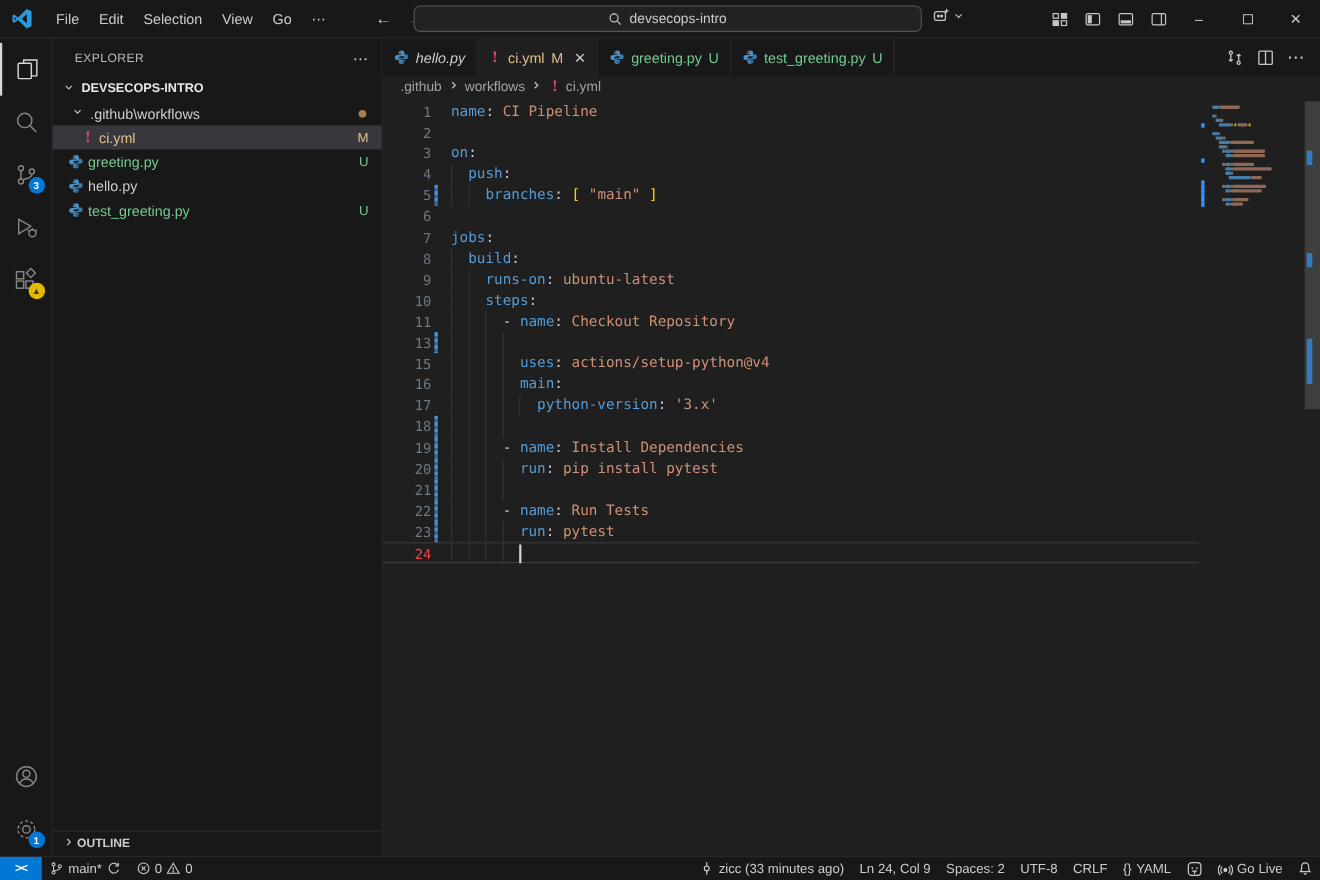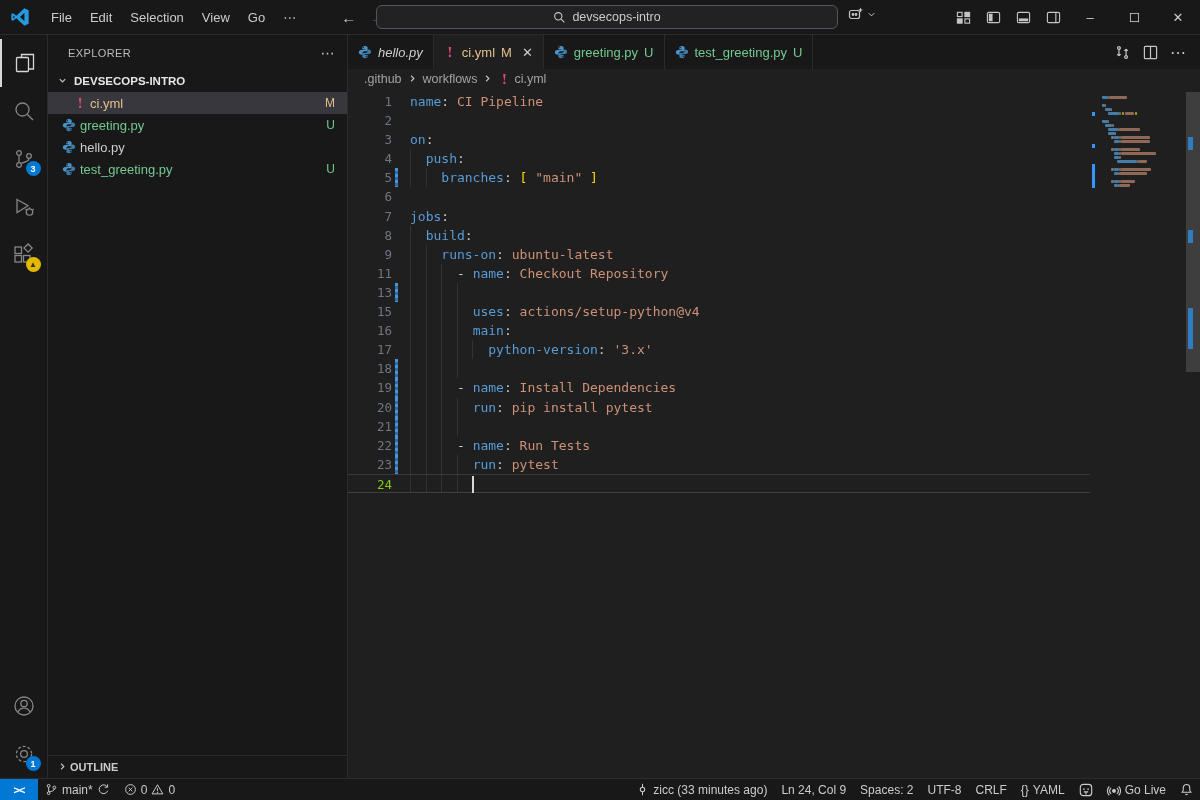--- a/index.html
+++ b/index.html
@@ -72,21 +72,21 @@
                  padding-left:16px; font-size:12.5px; color:#a3a3a3; flex:0 0 20px; }
   .breadcrumbs .sep { color:#7a7a7a; font-size:11px; padding:0 1px; }
 
   
   .codearea { flex:1; position:relative; background:#1f1f1f; overflow:hidden;
               font-family:"DejaVu Sans Mono", monospace; font-size:13px; }
   .lines { position:absolute; left:0; top:3px; right:14px; }
   .line { height:19.1px; line-height:19.1px; position:relative; padding-left:62px; white-space:pre; }
   .line .ln { position:absolute; left:0; top:0; width:44px; text-align:right; color:#6e7681;
               font-size:12.5px; }
-  .line.current .ln { color:#84cc16; }
+  .line.current .ln { color:#ef4444; }
   .line .modbar { position:absolute; left:47px; top:0; bottom:0; width:3px;
                   background:repeating-linear-gradient(180deg,#4894d8 0 3px,#2f6da8 3px 6px); }
   .line .guide { position:absolute; top:0; bottom:0; width:1px; background:#333333; }
   .line.current { width:742px; border-top:1px solid #393939; border-bottom:1px solid #3f3f3f; }
   .cursor { position:absolute; top:1px; width:1.5px; height:17px; background:#d7d7d7; }
   .tk-k { color:#569cd6; } .tk-s { color:#ce9178; } .tk-p { color:#cccccc; }
   .tk-b { color:#ffd700; } .tk-w { color:#cccccc; }
 
   
   .minimap { position:absolute; top:7px; right:14px; width:92px; height:660px; }
@@ -266,20 +266,27 @@
       </div>
       <div class="tree-row proj-row" style="padding-left:6px;">
         <span class="chev">
           <svg viewBox="0 0 16 16" width="11" height="11" fill="none" stroke="#c5c5c5" stroke-width="1.6">
               <path d="M4 6l4 4 4-4"></path>
             </svg>
         </span>
         <span class="label">DEVSECOPS-INTRO</span>
       </div>
       <div id="tree">
+          <div class="tree-row" style="padding-left: 14px;">
+            <span class="chev"><svg viewBox="0 0 16 16" width="11" height="11" fill="none" stroke="#c5c5c5" stroke-width="1.6">
+                <path d="M4 6l4 4 4-4"></path>
+              </svg></span>
+            <span class="label c-plain">.github\workflows</span>
+            <span class="dot-badge"></span>
+          </div>
           <div class="tree-row selected" style="padding-left: 26px;">
             <span style="color: rgb(224, 72, 122); font-weight: bold; font-size: 13px; width: 12px; text-align: center; font-family: &quot;DejaVu Serif&quot;, serif;">!</span>
             <span class="label c-mod">ci.yml</span>
             <span class="badge-letter c-mod">M</span>
           </div>
           <div class="tree-row" style="padding-left: 14px;">
             <span class="icon">
               <svg viewBox="0 0 16 16" width="14" height="14">
                 <path d="M8 1C6 1 5 1.8 5 3v2h3.2v.8H3.6C2.1 5.8 1 6.9 1 8.4S2.1 11 3.6 11H5V9.4C5 8 6.1 7 7.5 7H11V3c0-1.2-1-2-3-2z" fill="#4a93c9"></path>
                 <path d="M8 15c2 0 3-.8 3-2v-2H7.8v-.8h4.6c1.5 0 2.6-1.1 2.6-2.6S13.9 5 12.4 5H11v1.6C11 8 9.9 9 8.5 9H5v4c0 1.2 1 2 3 2z" fill="#3c7ba8"></path>
@@ -402,20 +409,21 @@
         <div class="lines" id="lines">
             <div class="line"><div class="ln">1</div><span><span class="tk-k">name</span><span class="tk-p">:</span><span class="tk-s"> CI Pipeline</span></span></div>
             <div class="line"><div class="ln">2</div><span></span></div>
             <div class="line"><div class="ln">3</div><span><span class="tk-k">on</span><span class="tk-p">:</span></span></div>
             <div class="line"><div class="ln">4</div><div class="guide" style="left: 62px;"></div><span><span class="tk-w">  </span><span class="tk-k">push</span><span class="tk-p">:</span></span></div>
             <div class="line"><div class="ln">5</div><div class="modbar"></div><div class="guide" style="left: 62px;"></div><div class="guide" style="left: 77.6px;"></div><span><span class="tk-w">    </span><span class="tk-k">branches</span><span class="tk-p">:</span><span class="tk-w"> </span><span class="tk-b">[</span><span class="tk-w"> </span><span class="tk-s">"main"</span><span class="tk-w"> </span><span class="tk-b">]</span></span></div>
             <div class="line"><div class="ln">6</div><span></span></div>
             <div class="line"><div class="ln">7</div><span><span class="tk-k">jobs</span><span class="tk-p">:</span></span></div>
             <div class="line"><div class="ln">8</div><div class="guide" style="left: 62px;"></div><span><span class="tk-w">  </span><span class="tk-k">build</span><span class="tk-p">:</span></span></div>
             <div class="line"><div class="ln">9</div><div class="guide" style="left: 62px;"></div><div class="guide" style="left: 77.6px;"></div><span><span class="tk-w">    </span><span class="tk-k">runs-on</span><span class="tk-p">:</span><span class="tk-s"> ubuntu-latest</span></span></div>
+            <div class="line"><div class="ln">10</div><div class="guide" style="left: 62px;"></div><div class="guide" style="left: 77.6px;"></div><span><span class="tk-w">    </span><span class="tk-k">steps</span><span class="tk-p">:</span></span></div>
             <div class="line"><div class="ln">11</div><div class="guide" style="left: 62px;"></div><div class="guide" style="left: 77.6px;"></div><div class="guide" style="left: 93.2px;"></div><span><span class="tk-w">      </span><span class="tk-p">- </span><span class="tk-k">name</span><span class="tk-p">:</span><span class="tk-s"> Checkout Repository</span></span></div>
             <div class="line"><div class="ln">13</div><div class="modbar"></div><div class="guide" style="left: 62px;"></div><div class="guide" style="left: 77.6px;"></div><div class="guide" style="left: 93.2px;"></div><div class="guide" style="left: 108.8px;"></div><span></span></div>
             <div class="line"><div class="ln">15</div><div class="guide" style="left: 62px;"></div><div class="guide" style="left: 77.6px;"></div><div class="guide" style="left: 93.2px;"></div><div class="guide" style="left: 108.8px;"></div><span><span class="tk-w">        </span><span class="tk-k">uses</span><span class="tk-p">:</span><span class="tk-s"> actions/setup-python@v4</span></span></div>
             <div class="line"><div class="ln">16</div><div class="guide" style="left: 62px;"></div><div class="guide" style="left: 77.6px;"></div><div class="guide" style="left: 93.2px;"></div><div class="guide" style="left: 108.8px;"></div><span><span class="tk-w">        </span><span class="tk-k">main</span><span class="tk-p">:</span></span></div>
             <div class="line"><div class="ln">17</div><div class="guide" style="left: 62px;"></div><div class="guide" style="left: 77.6px;"></div><div class="guide" style="left: 93.2px;"></div><div class="guide" style="left: 108.8px;"></div><div class="guide" style="left: 124.4px;"></div><span><span class="tk-w">          </span><span class="tk-k">python-version</span><span class="tk-p">:</span><span class="tk-s"> '3.x'</span></span></div>
             <div class="line"><div class="ln">18</div><div class="modbar"></div><div class="guide" style="left: 62px;"></div><div class="guide" style="left: 77.6px;"></div><div class="guide" style="left: 93.2px;"></div><div class="guide" style="left: 108.8px;"></div><span></span></div>
             <div class="line"><div class="ln">19</div><div class="modbar"></div><div class="guide" style="left: 62px;"></div><div class="guide" style="left: 77.6px;"></div><div class="guide" style="left: 93.2px;"></div><span><span class="tk-w">      </span><span class="tk-p">- </span><span class="tk-k">name</span><span class="tk-p">:</span><span class="tk-s"> Install Dependencies</span></span></div>
             <div class="line"><div class="ln">20</div><div class="modbar"></div><div class="guide" style="left: 62px;"></div><div class="guide" style="left: 77.6px;"></div><div class="guide" style="left: 93.2px;"></div><div class="guide" style="left: 108.8px;"></div><span><span class="tk-w">        </span><span class="tk-k">run</span><span class="tk-p">:</span><span class="tk-s"> pip install pytest</span></span></div>
             <div class="line"><div class="ln">21</div><div class="modbar"></div><div class="guide" style="left: 62px;"></div><div class="guide" style="left: 77.6px;"></div><div class="guide" style="left: 93.2px;"></div><div class="guide" style="left: 108.8px;"></div><span></span></div>
             <div class="line"><div class="ln">22</div><div class="modbar"></div><div class="guide" style="left: 62px;"></div><div class="guide" style="left: 77.6px;"></div><div class="guide" style="left: 93.2px;"></div><span><span class="tk-w">      </span><span class="tk-p">- </span><span class="tk-k">name</span><span class="tk-p">:</span><span class="tk-s"> Run Tests</span></span></div>

